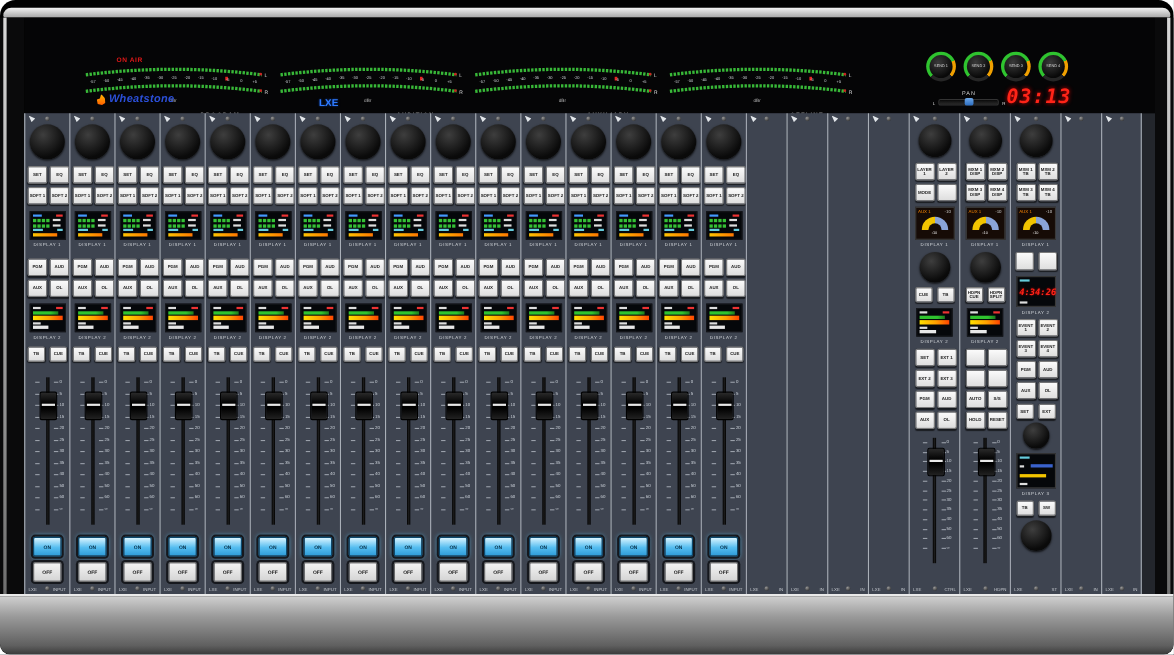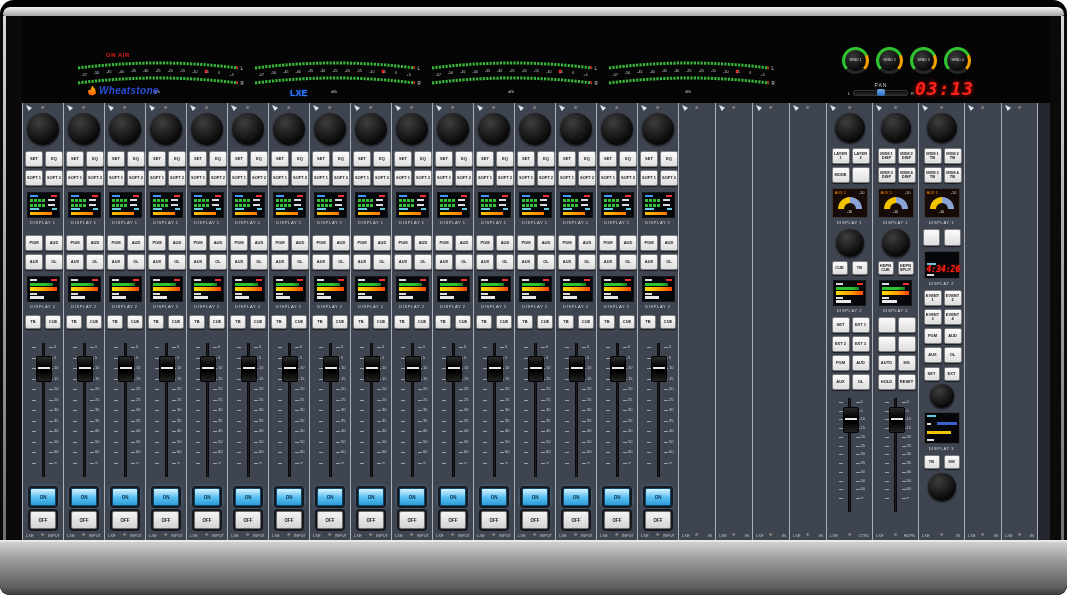--- a/index.html
+++ b/index.html
@@ -2179,21 +2179,21 @@
             <span class="gv">-10</span>
           </div>
           <div class="garc"></div>
           <div class="gnum">-10</div>
         </div>
         <div class="dlabel">DISPLAY 1</div>
         <div class="brow" style="margin-top: 4px;">
           <div class="btn big"></div>
           <div class="btn big"></div>
         </div>
-        <div class="tdisp" style="margin-top: 5px; justify-content: flex-end;">
+        <div class="tdisp" style="margin-top: 5px;">
           <div class="r1">
             <i class="dashc"></i>
           </div>
           <div class="tdr">4:34:26</div>
           <div class="r1">
             <i class="dashw"></i>
           </div>
         </div>
         <div class="dlabel">DISPLAY 2</div>
         <div class="bgrid" style="margin-top: 4px;">

